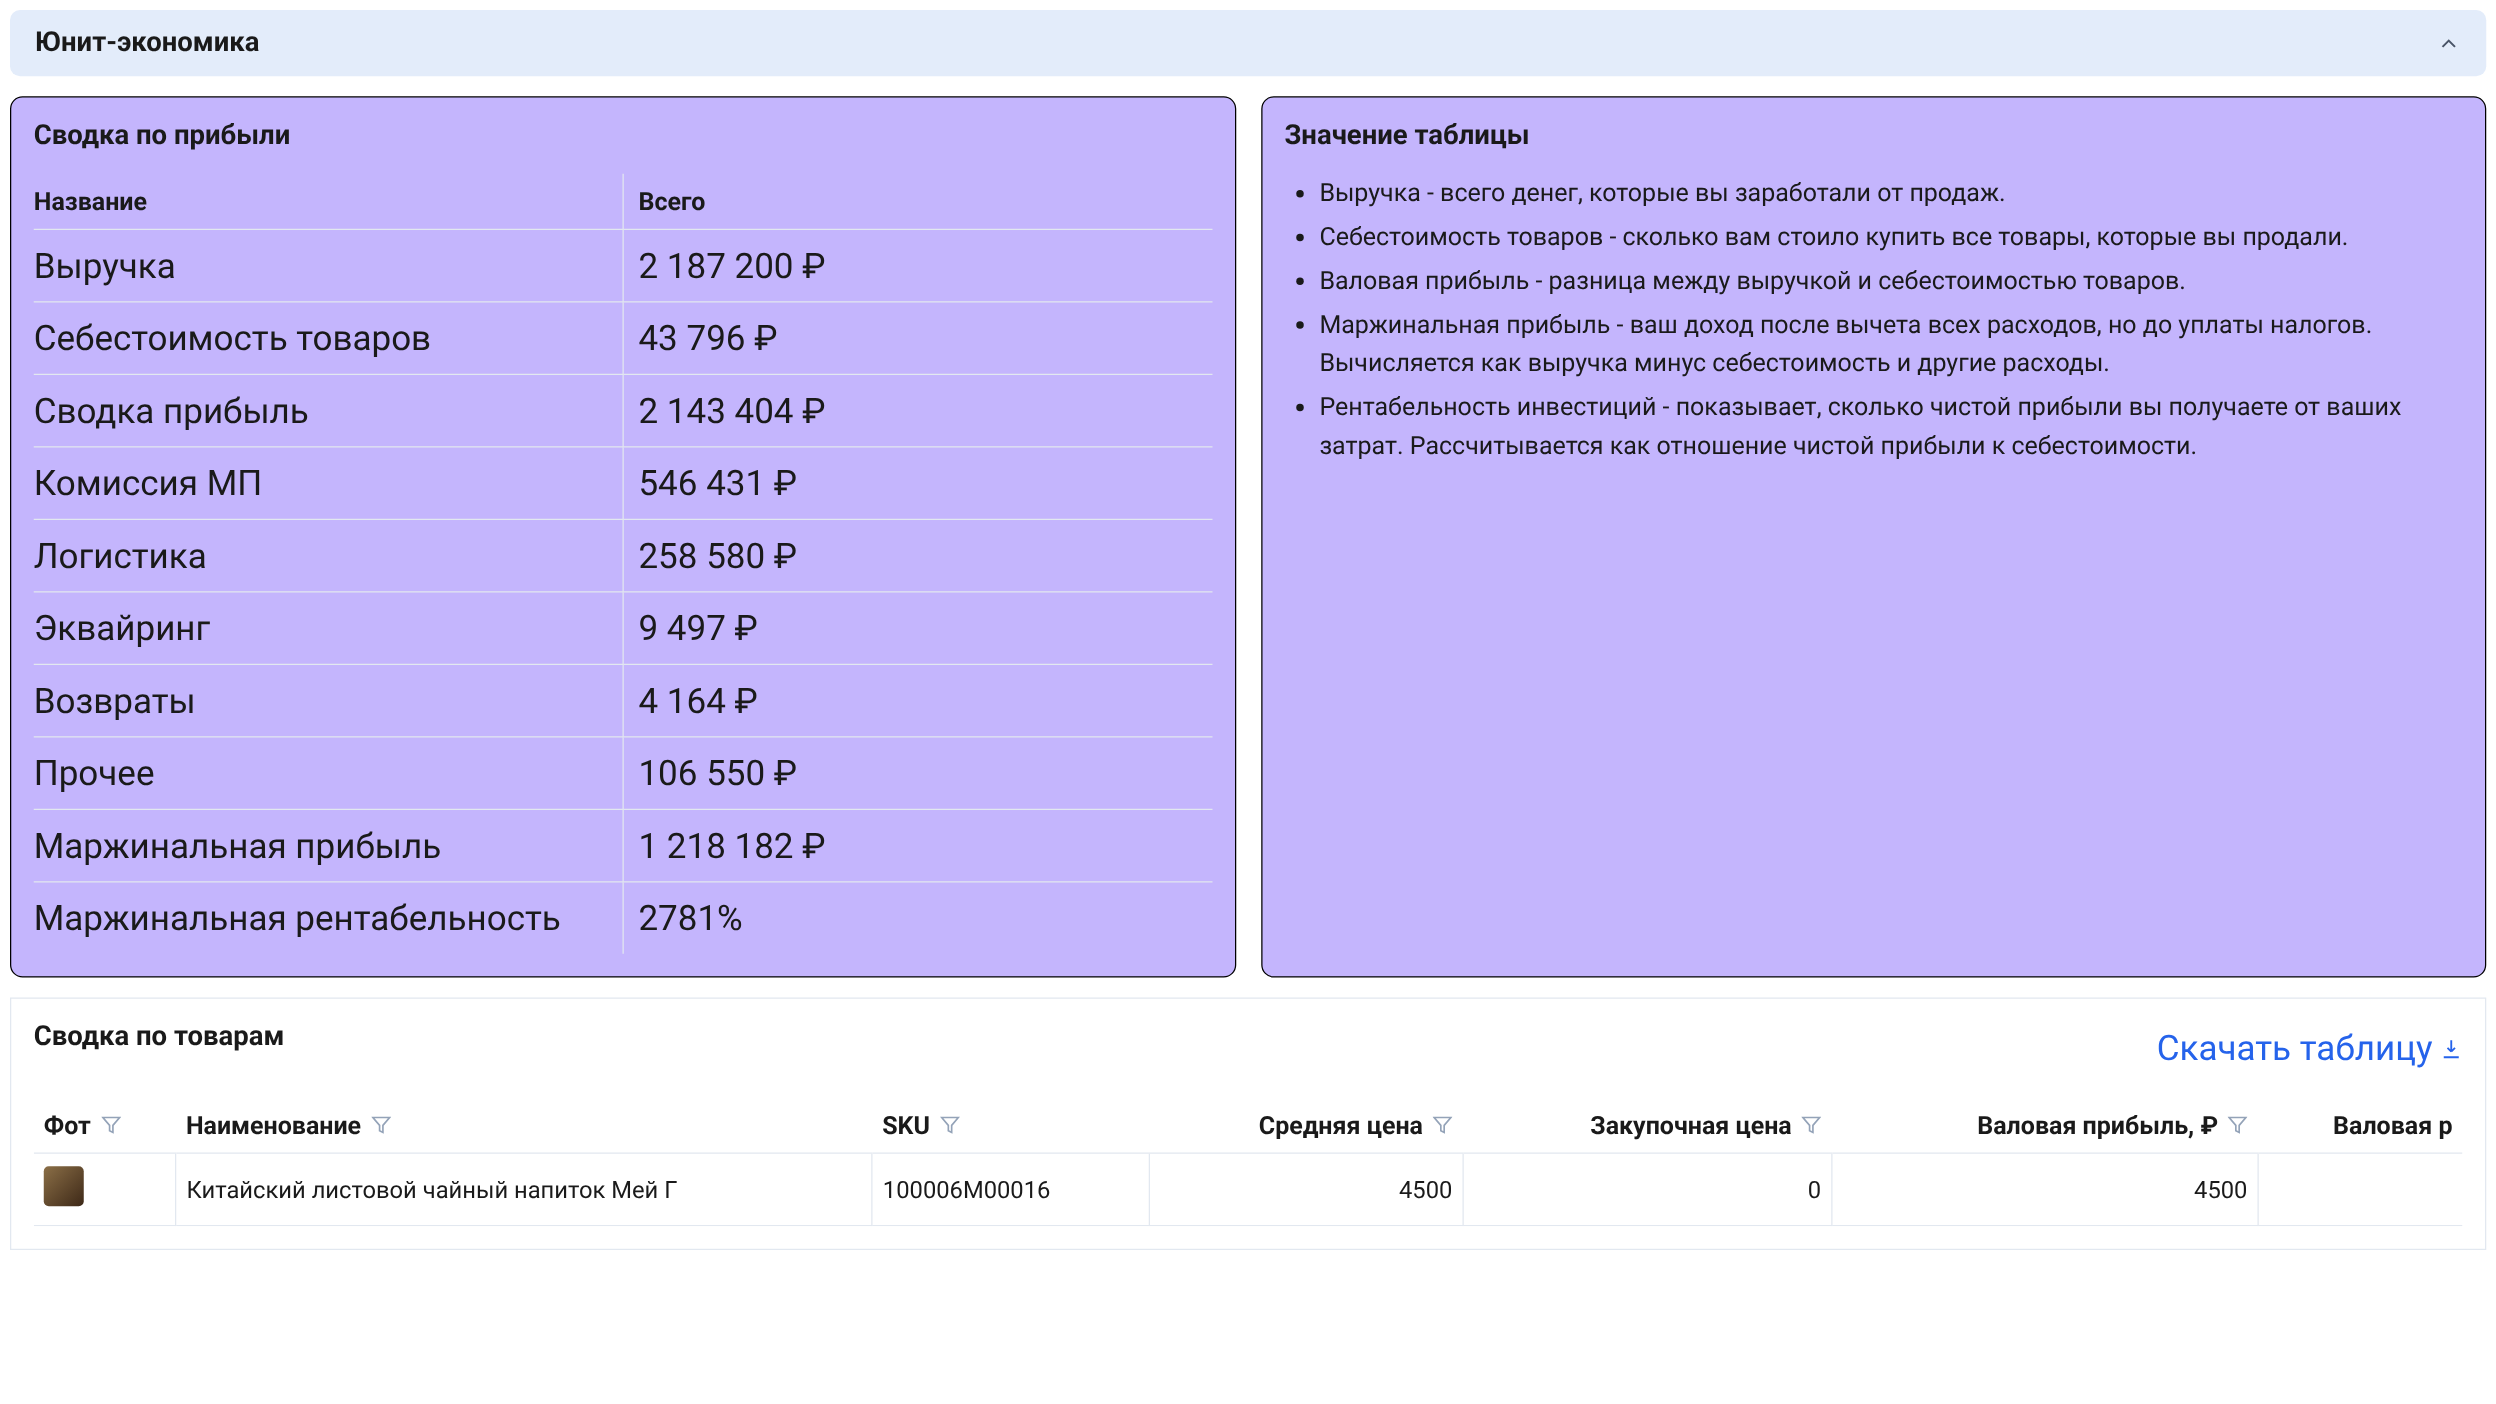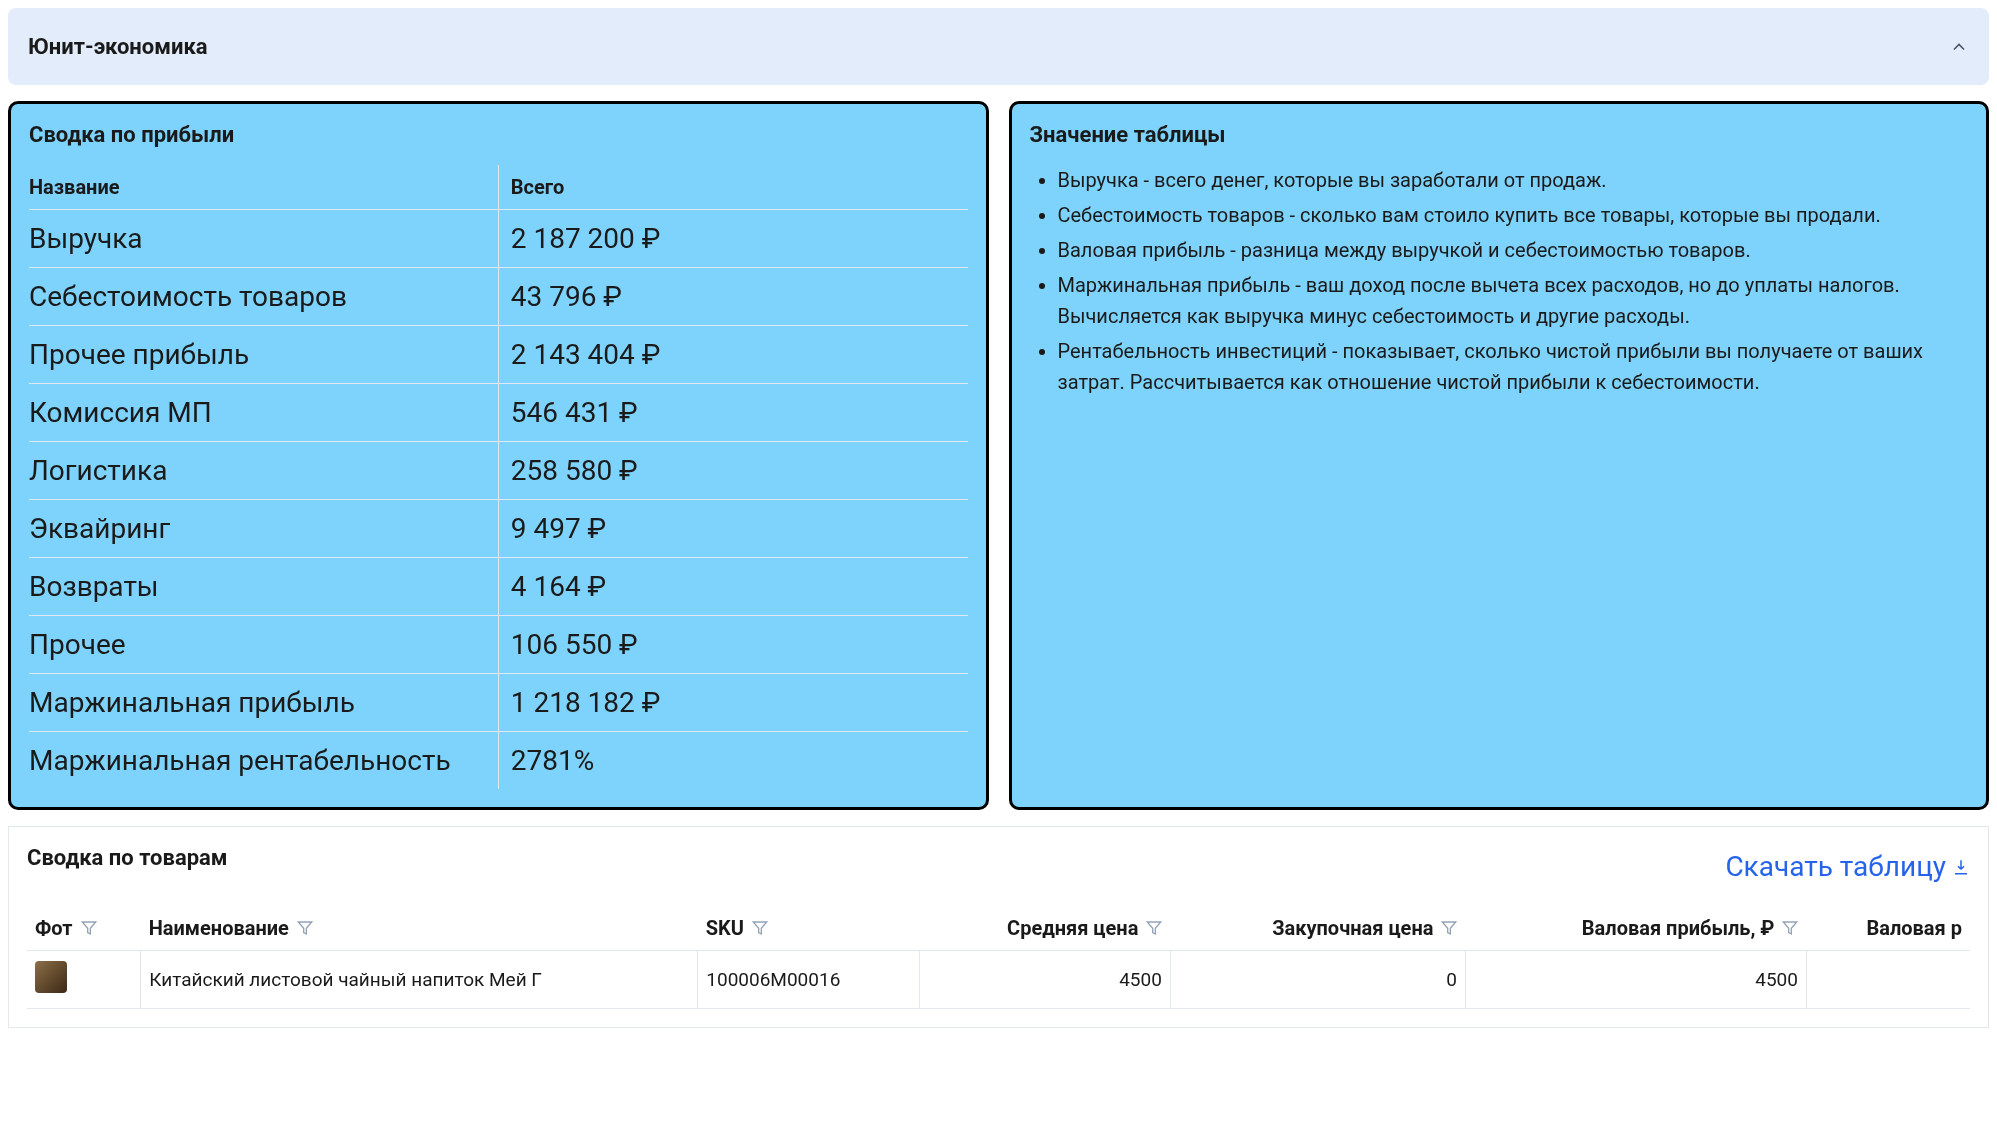--- a/index.html
+++ b/index.html
@@ -9,21 +9,21 @@
     }
     body {
       font-family: -apple-system, BlinkMacSystemFont, 'Segoe UI', Roboto, Helvetica, Arial, sans-serif;
       background: #fff;
       padding: 8px;
       color: #1a1a1a;
     }
     .collapsible-header {
       background: #e3ecfa;
       border-radius: 8px;
-      padding: 26px 20px;
+      padding: 14px 20px;
       display: flex;
       justify-content: space-between;
       align-items: center;
       margin-bottom: 16px;
       cursor: pointer;
     }
     .collapsible-title {
       font-size: 22px;
       font-weight: 700;
       color: #1a1a1a;
@@ -34,24 +34,24 @@
       stroke: #4a5568;
       stroke-width: 2;
       fill: none;
     }
     .two-column {
       display: flex;
       gap: 20px;
       margin-bottom: 16px;
     }
     .card {
-      border: 3px solid #000000;
+      border: 1px solid #000000;
       border-radius: 10px;
       padding: 18px;
-      background: #7dd3fc;
+      background: #c4b5fd;
       flex: 1;
     }
     .card-title {
       font-size: 22px;
       font-weight: 700;
       margin-bottom: 18px;
       color: #1a1a1a;
     }
     .summary-table {
       width: 100%;
@@ -204,21 +204,21 @@
       <tbody id="profit-rows">
           <tr>
             <td class="col-name">Выручка</td>
             <td class="col-value">2 187 200 ₽</td>
           </tr>
           <tr>
             <td class="col-name">Себестоимость товаров</td>
             <td class="col-value">43 796 ₽</td>
           </tr>
           <tr>
-            <td class="col-name">Прочее прибыль</td>
+            <td class="col-name">Сводка прибыль</td>
             <td class="col-value">2 143 404 ₽</td>
           </tr>
           <tr>
             <td class="col-name">Комиссия МП</td>
             <td class="col-value">546 431 ₽</td>
           </tr>
           <tr>
             <td class="col-name">Логистика</td>
             <td class="col-value">258 580 ₽</td>
           </tr>

